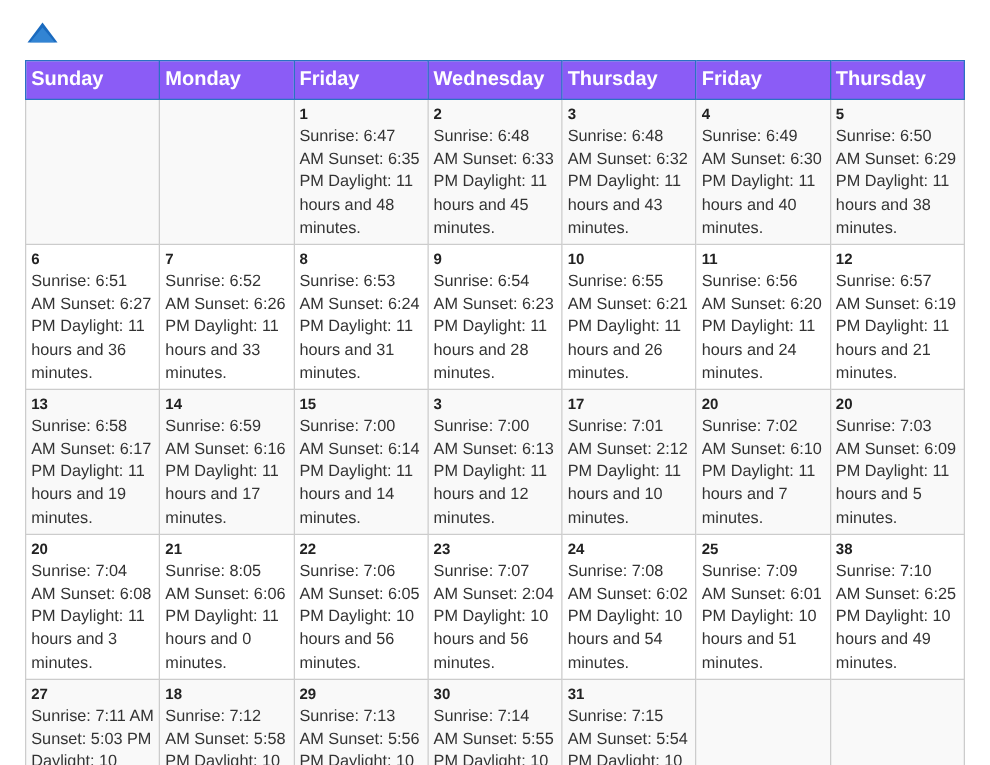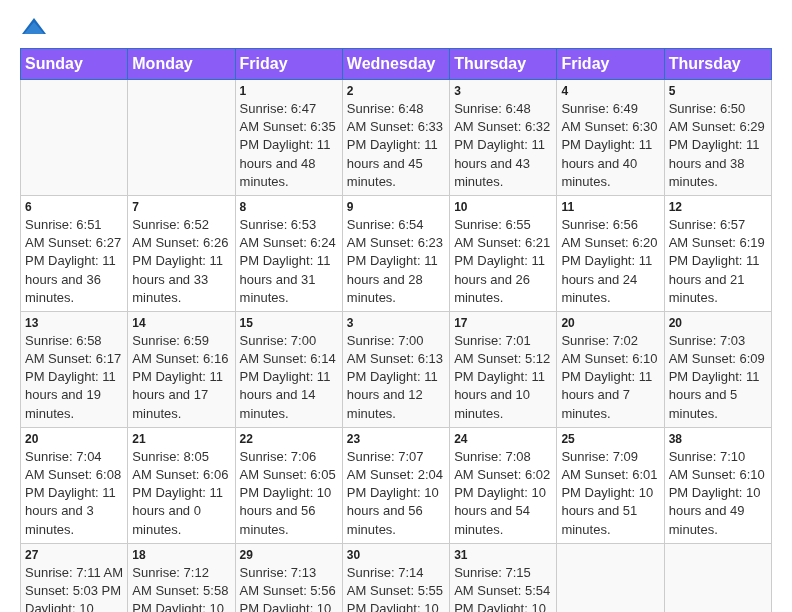--- a/index.html
+++ b/index.html
@@ -221,21 +221,21 @@
         </td>
         <td>
           <span class="day-num">3</span>
           <div class="cell-text">Sunrise: 7:00 AM
 Sunset: 6:13 PM
 Daylight: 11 hours and 12 minutes.</div>
         </td>
         <td>
           <span class="day-num">17</span>
           <div class="cell-text">Sunrise: 7:01 AM
-Sunset: 5:12 PM
+Sunset: 2:12 PM
 Daylight: 11 hours and 10 minutes.</div>
         </td>
         <td>
           <span class="day-num">20</span>
           <div class="cell-text">Sunrise: 7:02 AM
 Sunset: 6:10 PM
 Daylight: 11 hours and 7 minutes.</div>
         </td>
         <td>
           <span class="day-num">20</span>
@@ -277,21 +277,21 @@
         </td>
         <td>
           <span class="day-num">25</span>
           <div class="cell-text">Sunrise: 7:09 AM
 Sunset: 6:01 PM
 Daylight: 10 hours and 51 minutes.</div>
         </td>
         <td>
           <span class="day-num">38</span>
           <div class="cell-text">Sunrise: 7:10 AM
-Sunset: 6:10 PM
+Sunset: 6:25 PM
 Daylight: 10 hours and 49 minutes.</div>
         </td>
       </tr>
       <tr>
         <td>
           <span class="day-num">27</span>
           <div class="cell-text">Sunrise: 7:11 AM
 Sunset: 5:03 PM
 Daylight: 10 hours and 47 minutes.</div>
         </td>

